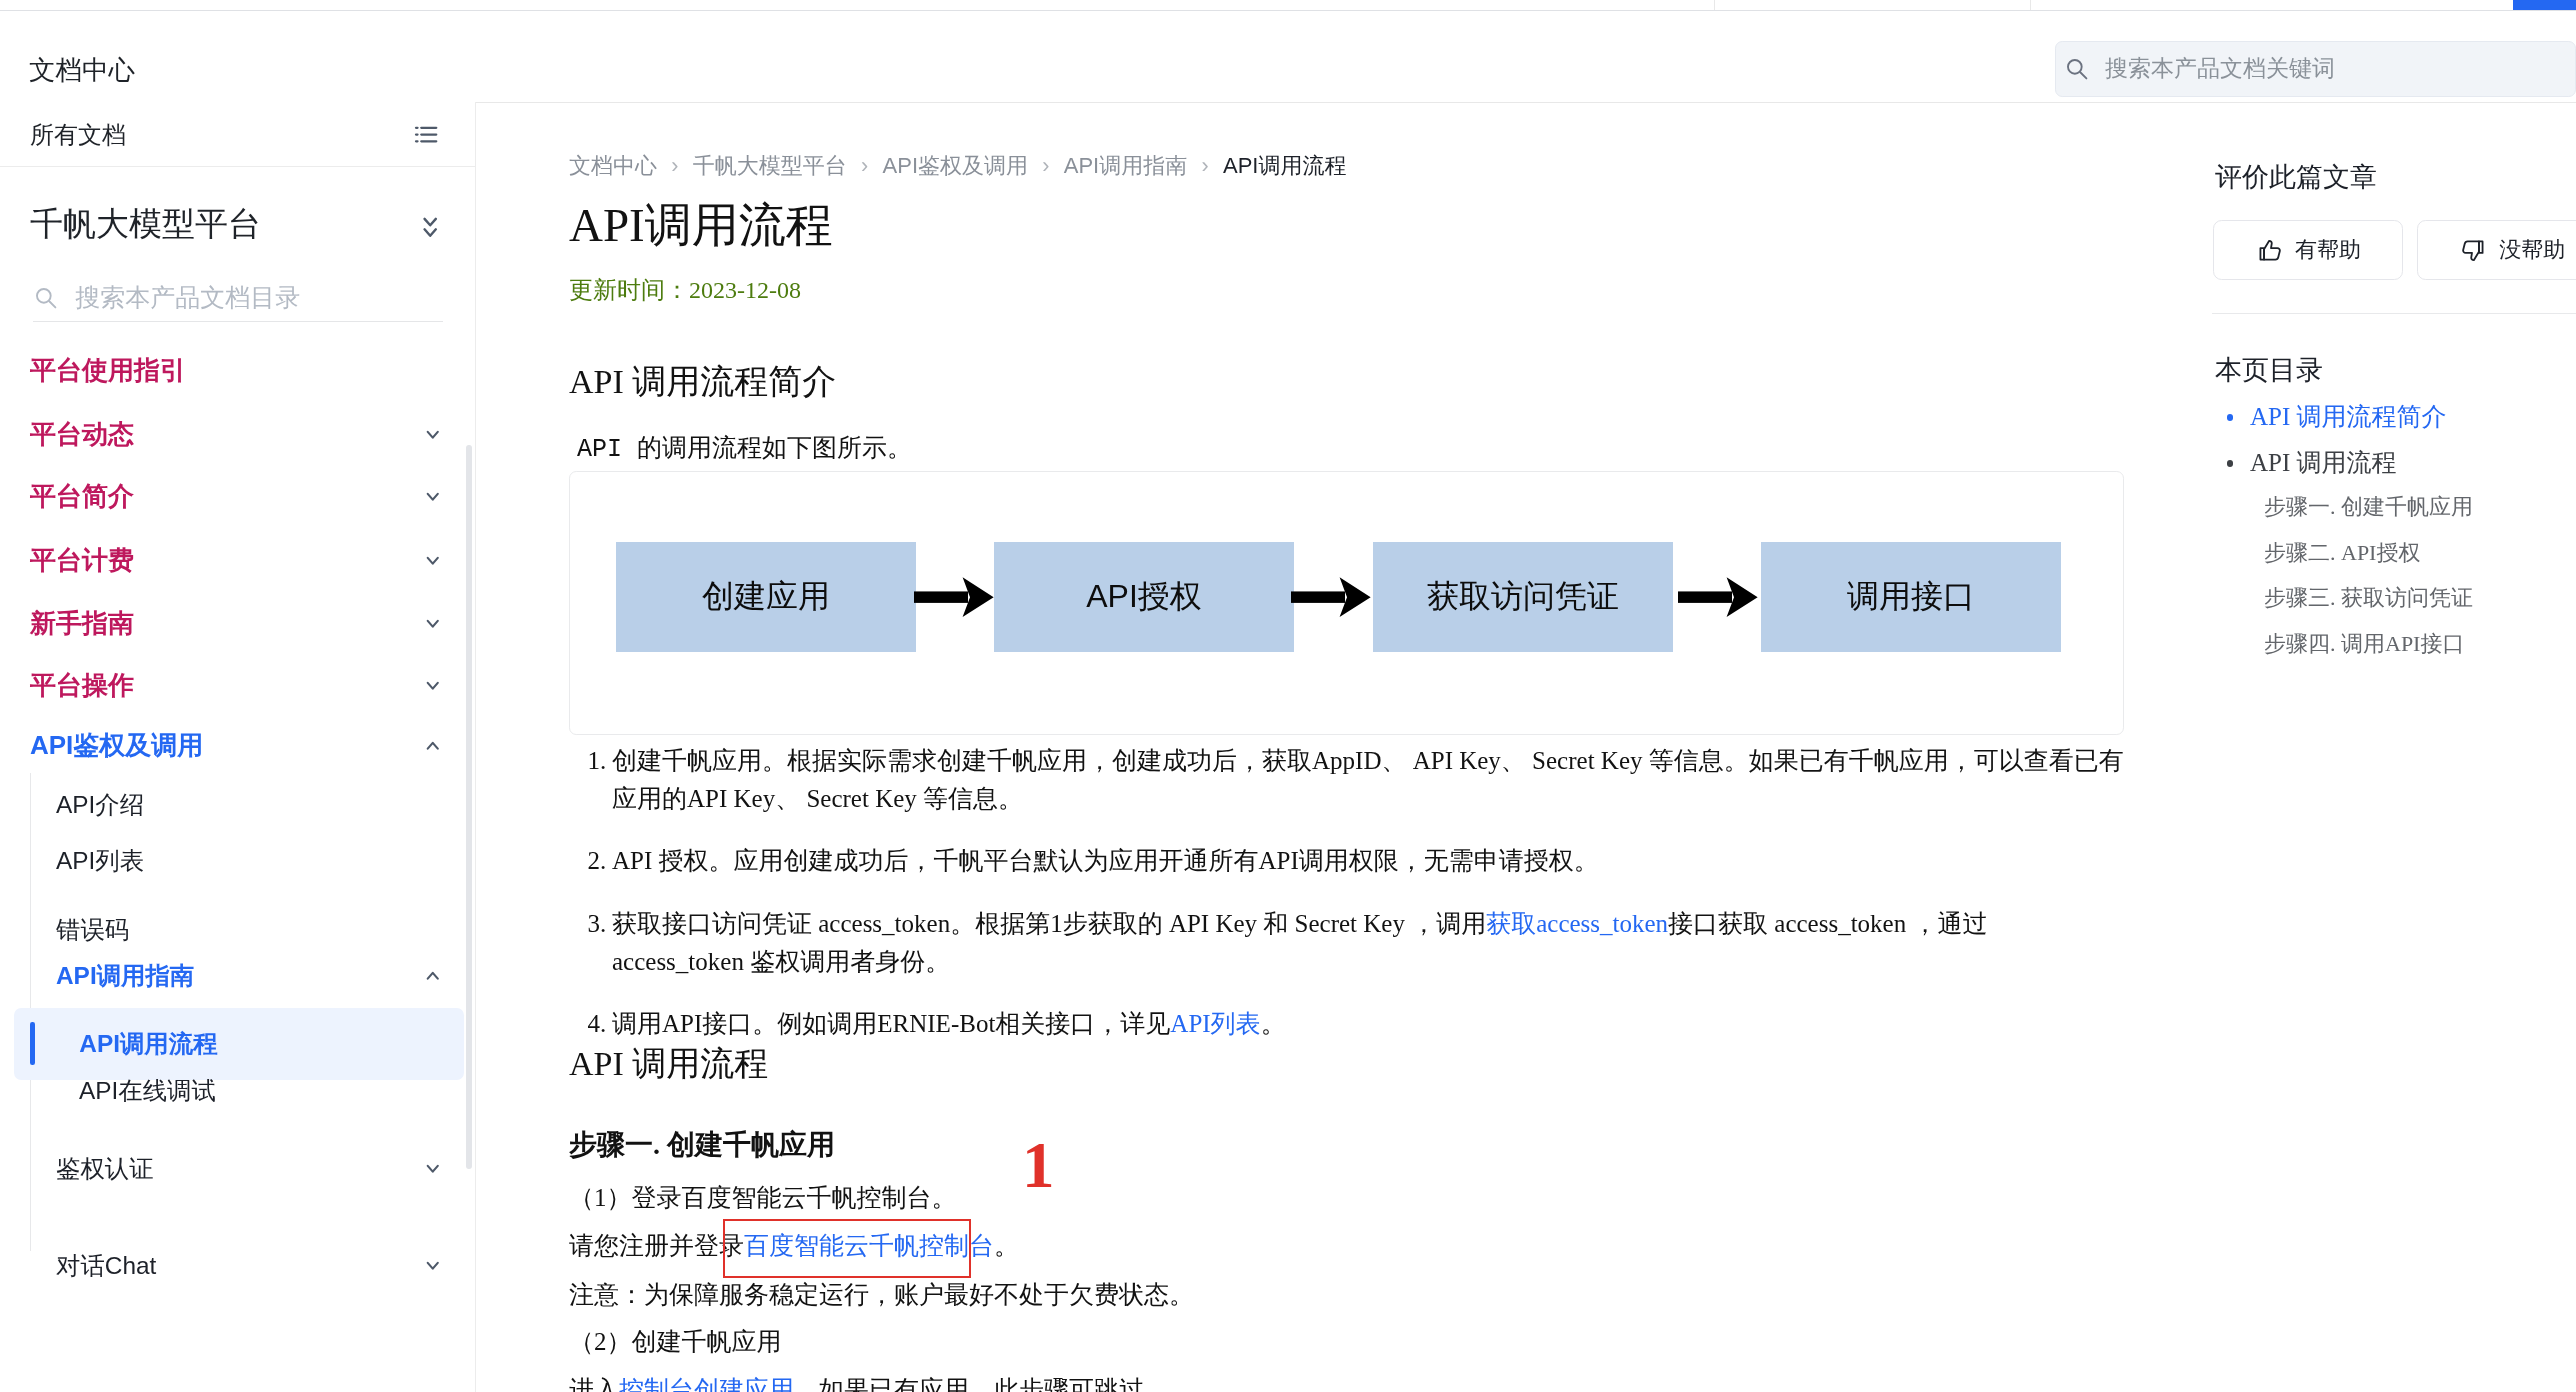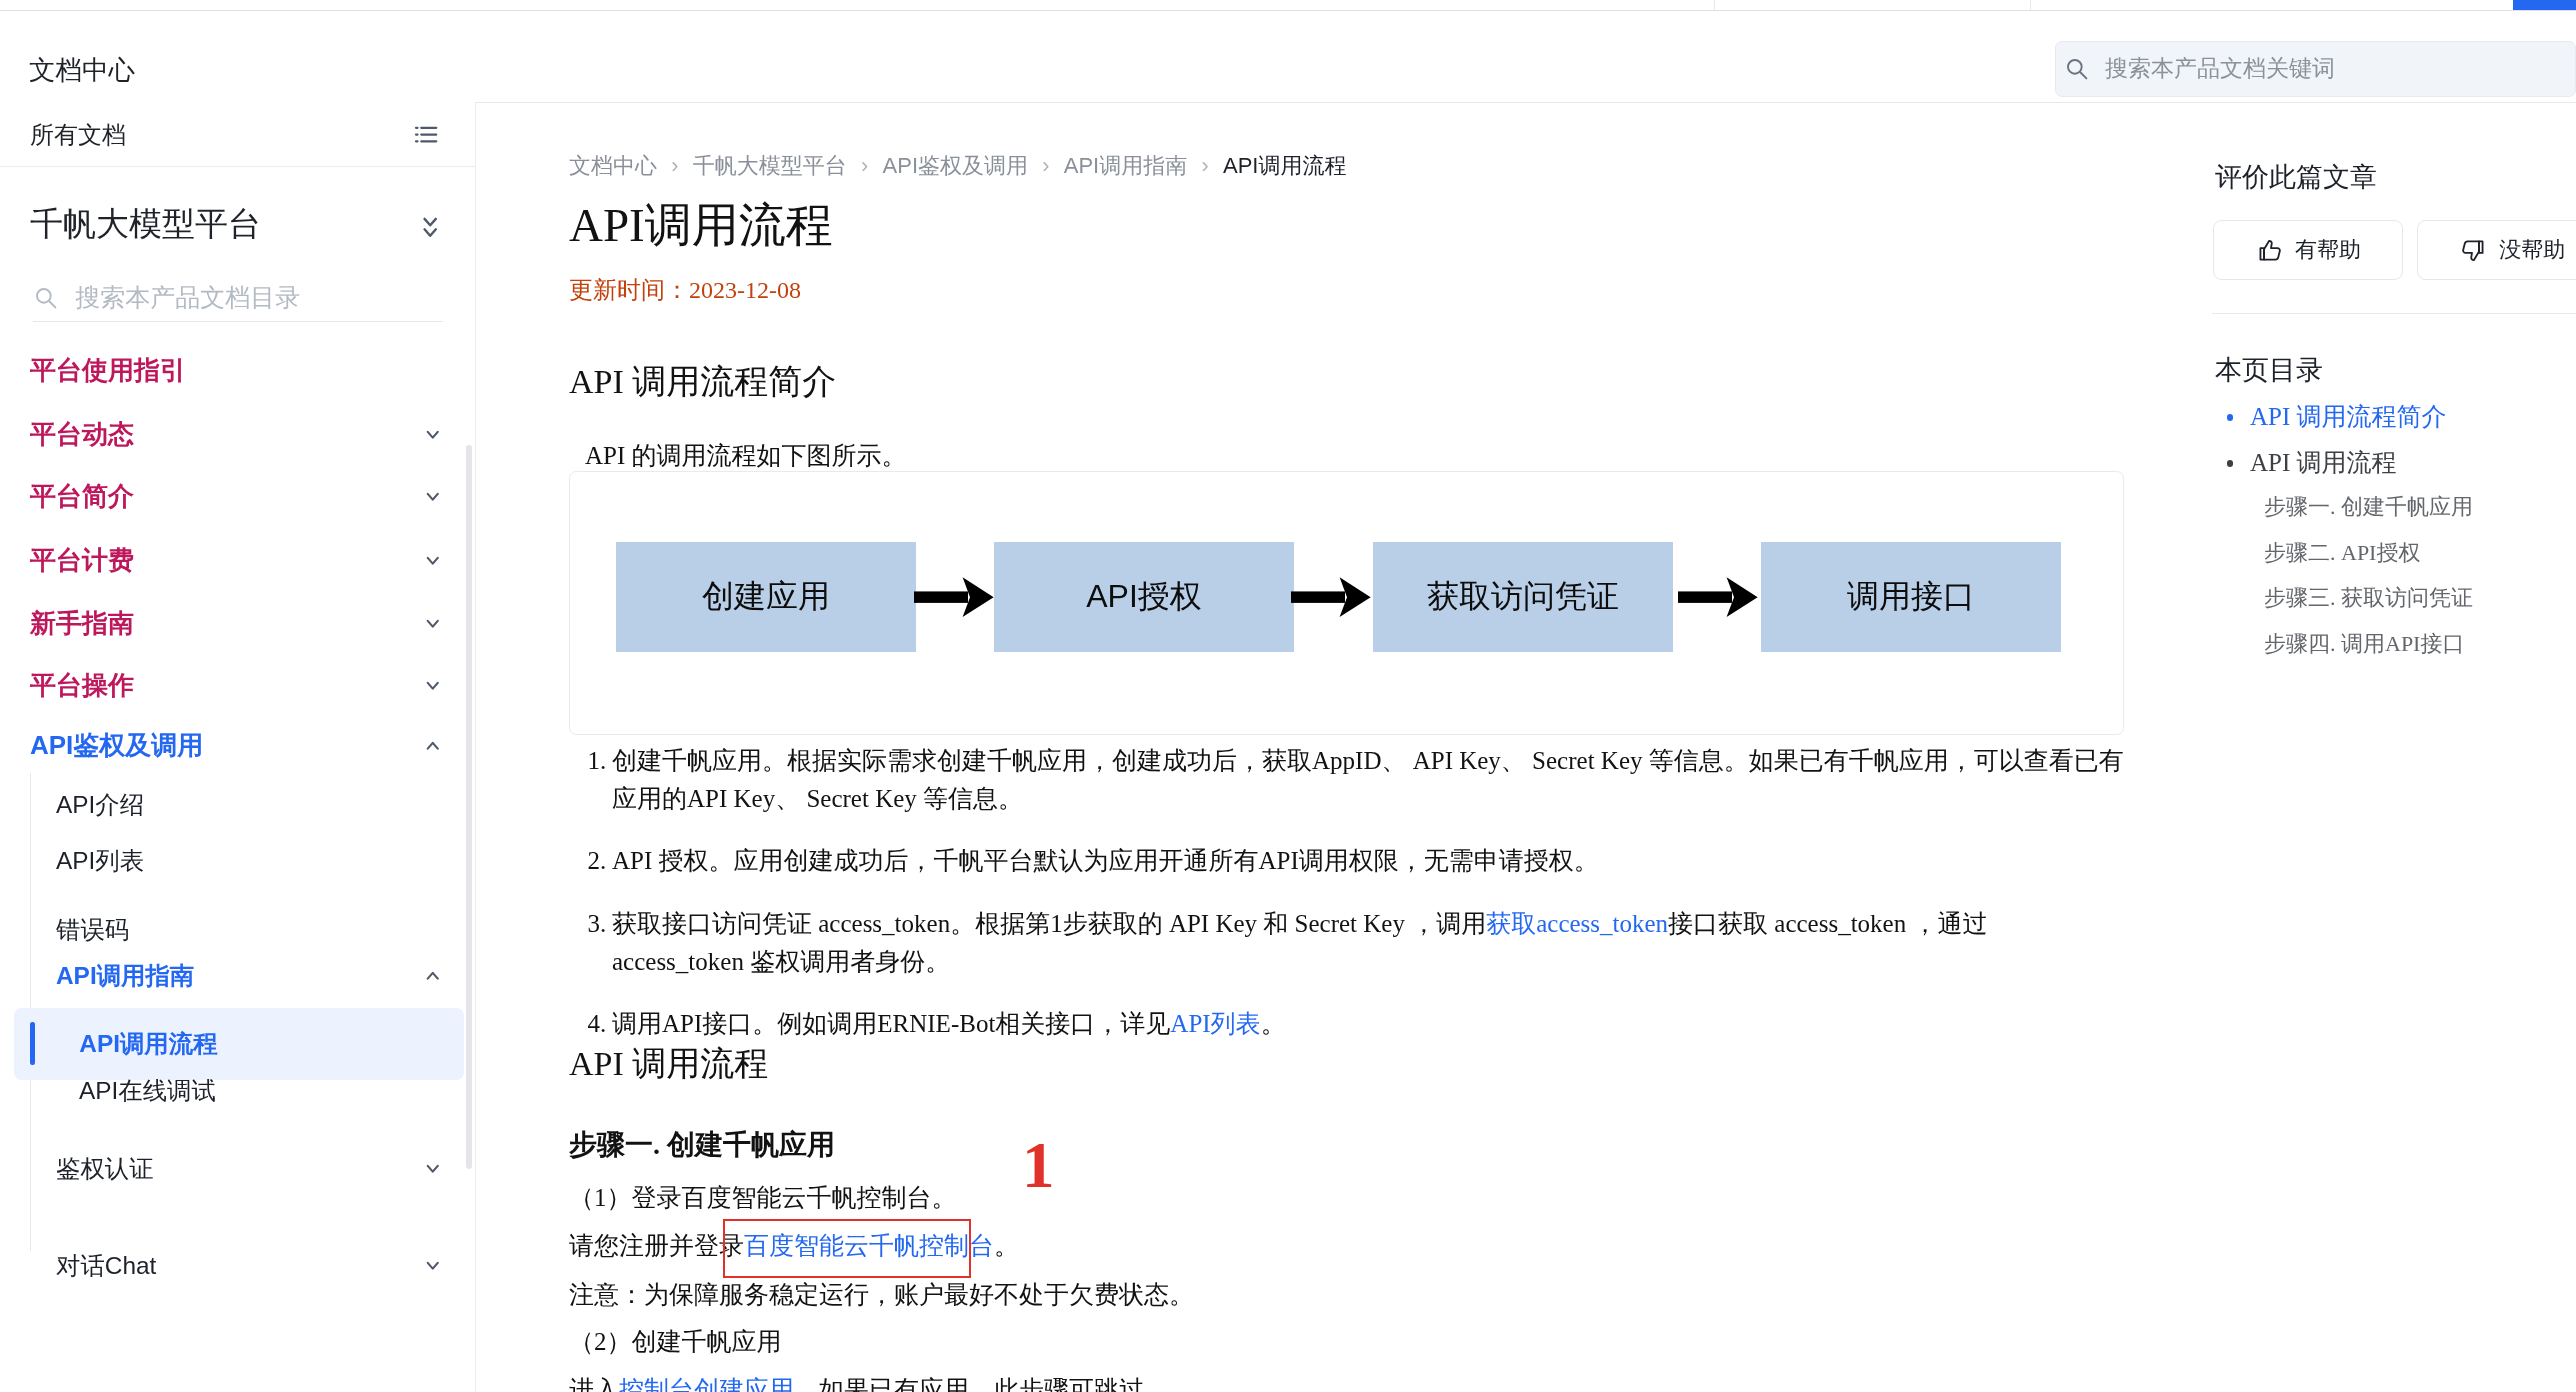--- a/index.html
+++ b/index.html
@@ -51,21 +51,21 @@
   .guide{position:absolute;left:30px;top:671px;width:1.4px;height:478px;background:#e7e8ea;}
   .sb-scroll{position:absolute;left:466px;top:343px;width:5.7px;height:724px;background:#e3e5e9;border-radius:2.9px;}
 
   
   .main{position:absolute;left:569px;top:102px;width:1555px;height:1291px;font-family:"Liberation Serif",serif;color:#121212;}
   .crumbs{position:absolute;left:0;top:49px;display:flex;align-items:center;gap:14.3px;
           font-family:"Liberation Sans",sans-serif;font-size:22px;color:#8a9099;}
   .crumbs .cur{color:#1d2129;font-weight:500;}
   .crumbs .s{color:#b0b4ba;font-size:21.5px;}
   .h1{position:absolute;left:0;top:92px;font-size:47px;font-weight:400;}
-  .meta{position:absolute;left:0;top:172px;font-size:24px;color:#c2410c;}
+  .meta{position:absolute;left:0;top:172px;font-size:24px;color:#4d7c0f;}
   .h2a{position:absolute;left:0;top:257px;font-size:34px;font-weight:400;}
   .pintro{position:absolute;left:0;top:321px;font-size:25px;}
   .diagram{position:absolute;left:0;top:369px;width:1555px;height:264px;border:1.4px solid #e9eaec;border-radius:7.2px;box-sizing:border-box;background:#fff;}
   .fbox{position:absolute;top:70px;width:300px;height:110px;background:#b9cfe8;display:flex;align-items:center;justify-content:center;
         font-family:"Liberation Sans",sans-serif;font-size:32px;font-weight:500;color:#0d0d0d;}
   .fb0{left:46px}.fb1{left:424px}.fb2{left:803px}.fb3{left:1191px}
   .farrow{position:absolute;top:98px;width:81px;height:55px;fill:#000;}
   .fa0{left:344px}.fa1{left:721px}.fa2{left:1108px}
   .olist{position:absolute;left:0;top:640px;width:1555px;}
   .oli{position:relative;padding-left:43px;font-size:25px;line-height:38px;margin-bottom:24.4px;}
@@ -264,21 +264,21 @@
       <span class="s">›</span>
       <span>API调用指南</span>
       <span class="s">›</span>
       <span class="cur">API调用流程</span>
     </div>
 
     <h1 class="h1" style="margin:0;">API调用流程</h1>
     <div class="meta">更新时间：2023-12-08</div>
 
     <h2 class="h2a" style="margin:0;">API 调用流程简介</h2>
-    <p class="pintro" style="margin:16px;">API 的调用流程如下图所示。</p>
+    <p class="pintro" style="margin:8px;font-family:Liberation Mono, monospace;">API 的调用流程如下图所示。</p>
 
     <div class="diagram">
       <div class="fbox fb0">创建应用</div>
       <svg class="farrow fa0" viewBox="0 0 120 80">
           <rect x="0" y="31" width="80" height="17"></rect>
           <polygon points="72,10 118,39.5 72,69 83,39.5"></polygon>
         </svg>
       <div class="fbox fb1">API授权</div>
       <svg class="farrow fa1" viewBox="0 0 120 80">
           <rect x="0" y="31" width="80" height="17"></rect>

